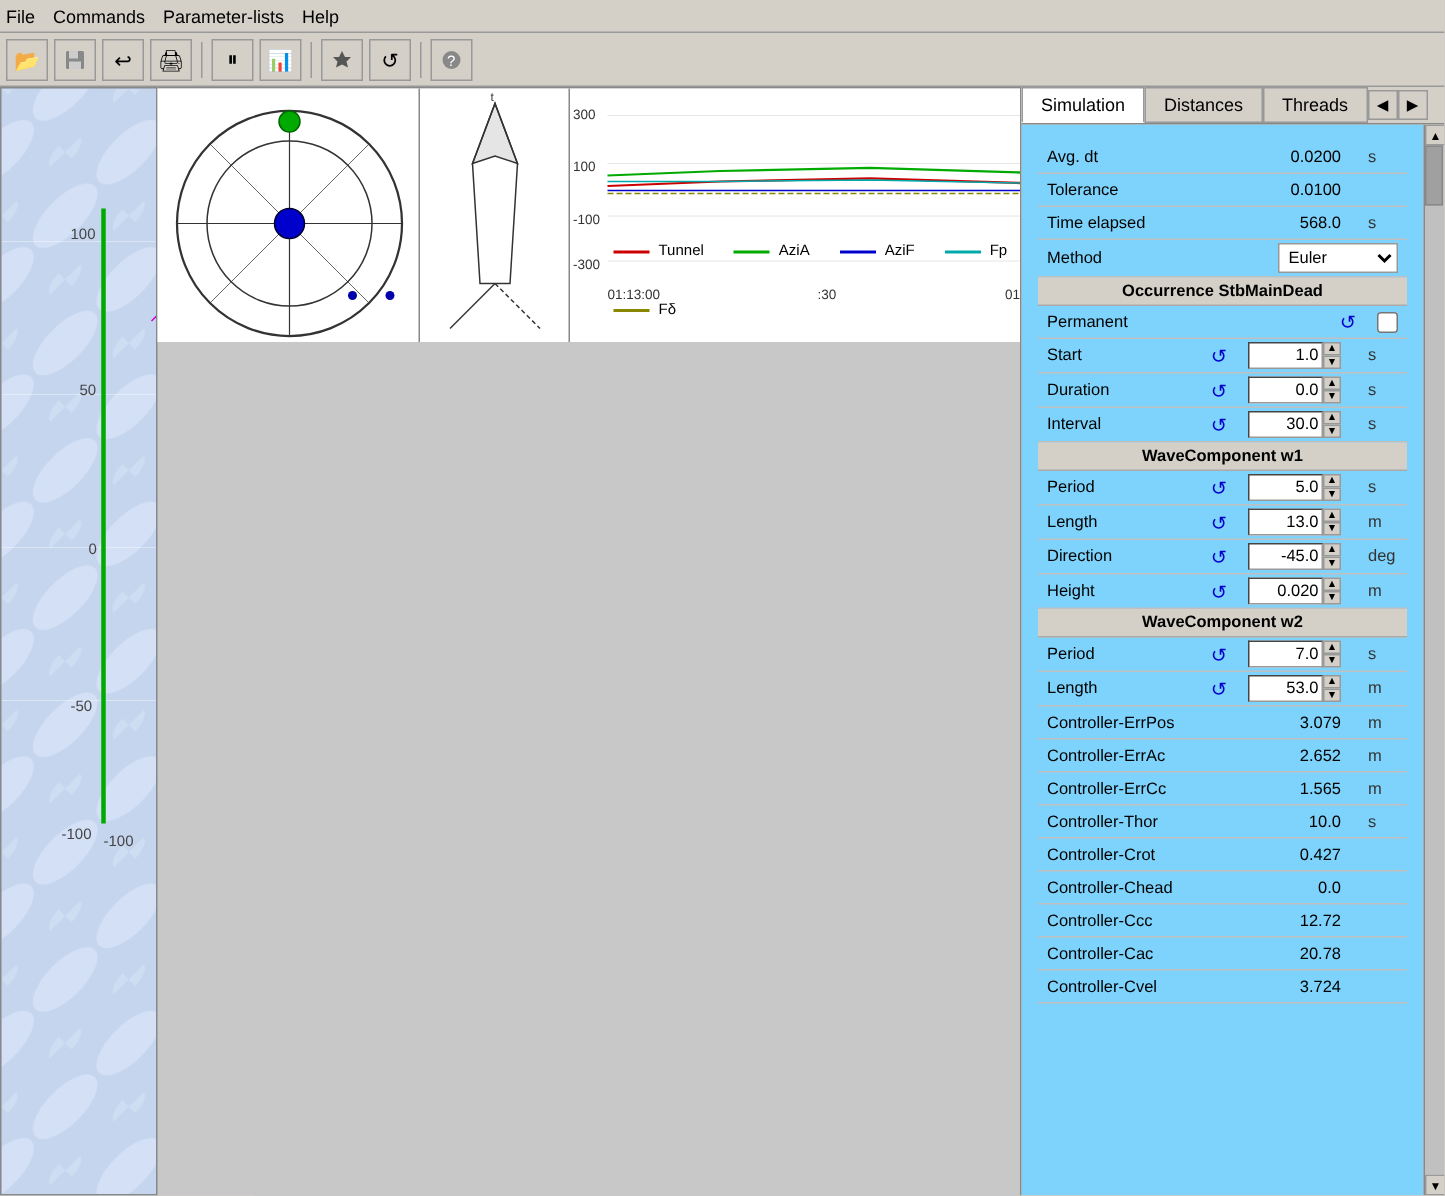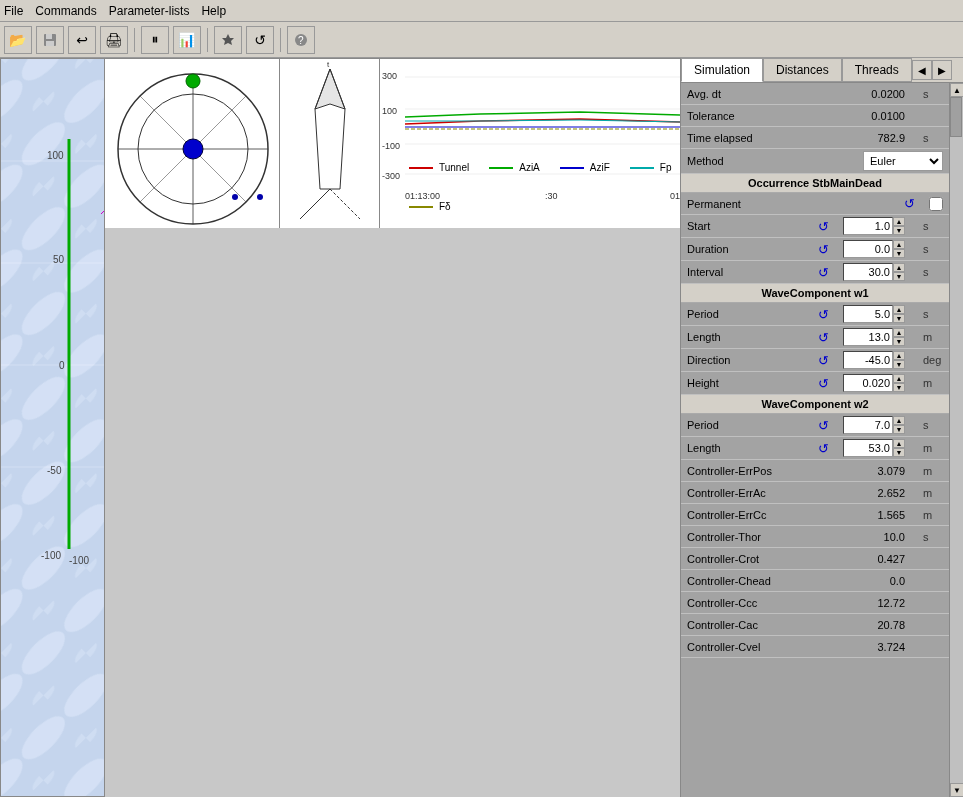--- a/index.html
+++ b/index.html
@@ -30,21 +30,21 @@
     
     #right-panel { flex: 1; background: #d4d0c8; border-left: 1px solid #888; display: flex; flex-direction: column; min-width: 280px; }
 
     
     #tab-bar { display: flex; background: #d4d0c8; border-bottom: 1px solid #888; align-items: center; }
     .tab { padding: 4px 12px; border: 1px solid #999; background: #d4d0c8; cursor: pointer; font-size: 12px; }
     .tab.active { background: white; border-bottom: 1px solid white; }
     .tab-nav { width: 20px; height: 20px; border: 1px solid #999; background: #d4d0c8; display: flex; align-items: center; justify-content: center; cursor: pointer; font-size: 10px; }
 
     
-    #props-panel { flex: 1; overflow-y: auto; background: #a3a3a3; padding: 0; }
+    #props-panel { flex: 1; overflow-y: auto; background: #7dd3fc; padding: 11px; }
     .prop-row { display: flex; align-items: center; justify-content: space-between; padding: 2px 6px; border-bottom: 1px solid #c0c0c0; min-height: 22px; }
     .prop-label { color: #000; font-size: 11px; flex: 0 0 auto; }
     .prop-value { font-size: 11px; text-align: right; }
     .prop-unit { font-size: 11px; color: #333; margin-left: 4px; width: 20px; }
     .prop-right { display: flex; align-items: center; gap: 14px; }
 
     
     .section-header { background: #d4d0c8; text-align: center; padding: 3px; font-size: 11px; font-weight: bold; border-bottom: 1px solid #aaa; }
 
     
@@ -384,21 +384,21 @@
           <span class="prop-label">Tolerance</span>
           <div class="prop-right">
             <span class="prop-value">0.0100</span>
             <span class="prop-unit"></span>
           </div>
         </div>
 
         <div class="prop-row">
           <span class="prop-label">Time elapsed</span>
           <div class="prop-right">
-            <span class="prop-value">782.9</span>
+            <span class="prop-value">568.0</span>
             <span class="prop-unit">s</span>
           </div>
         </div>
 
         <div class="prop-row">
           <span class="prop-label">Method</span>
           <select class="dropdown">
             <option>Euler</option>
             <option>RK4</option>
             <option>RK45</option>

